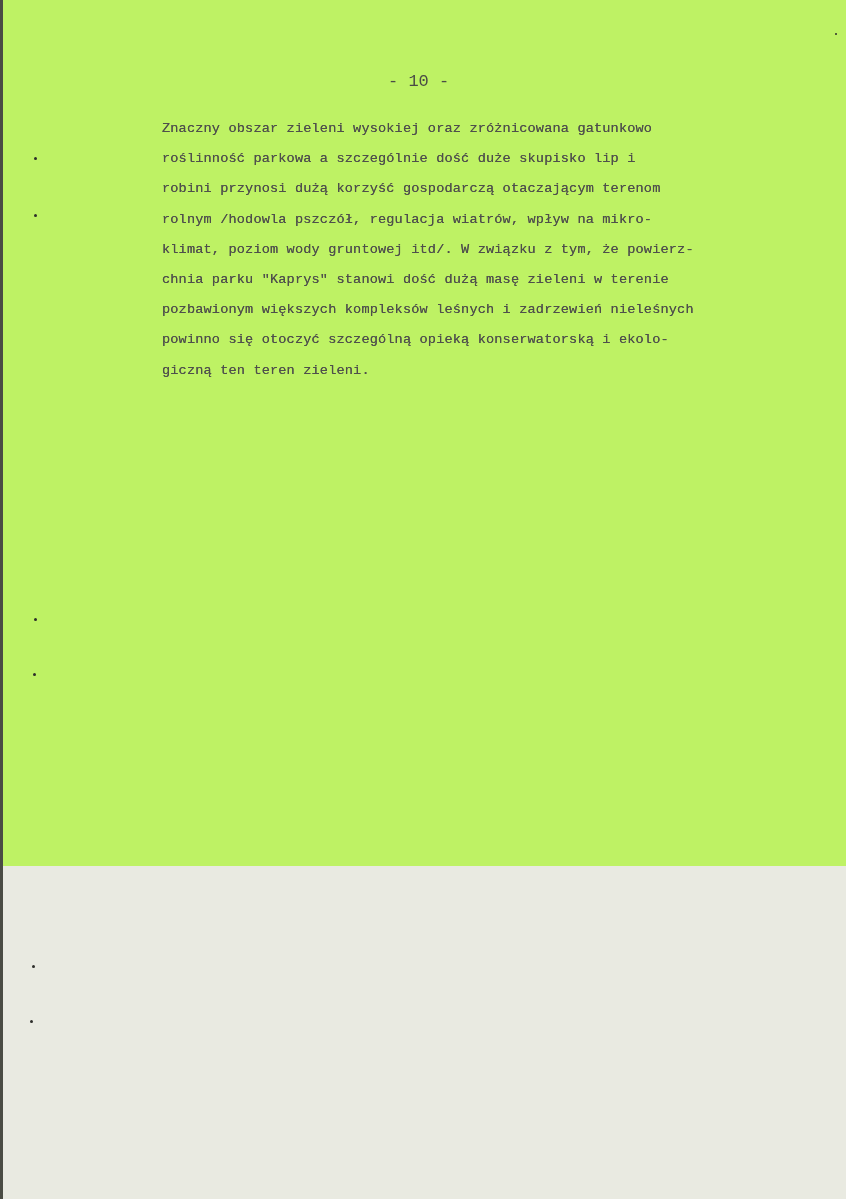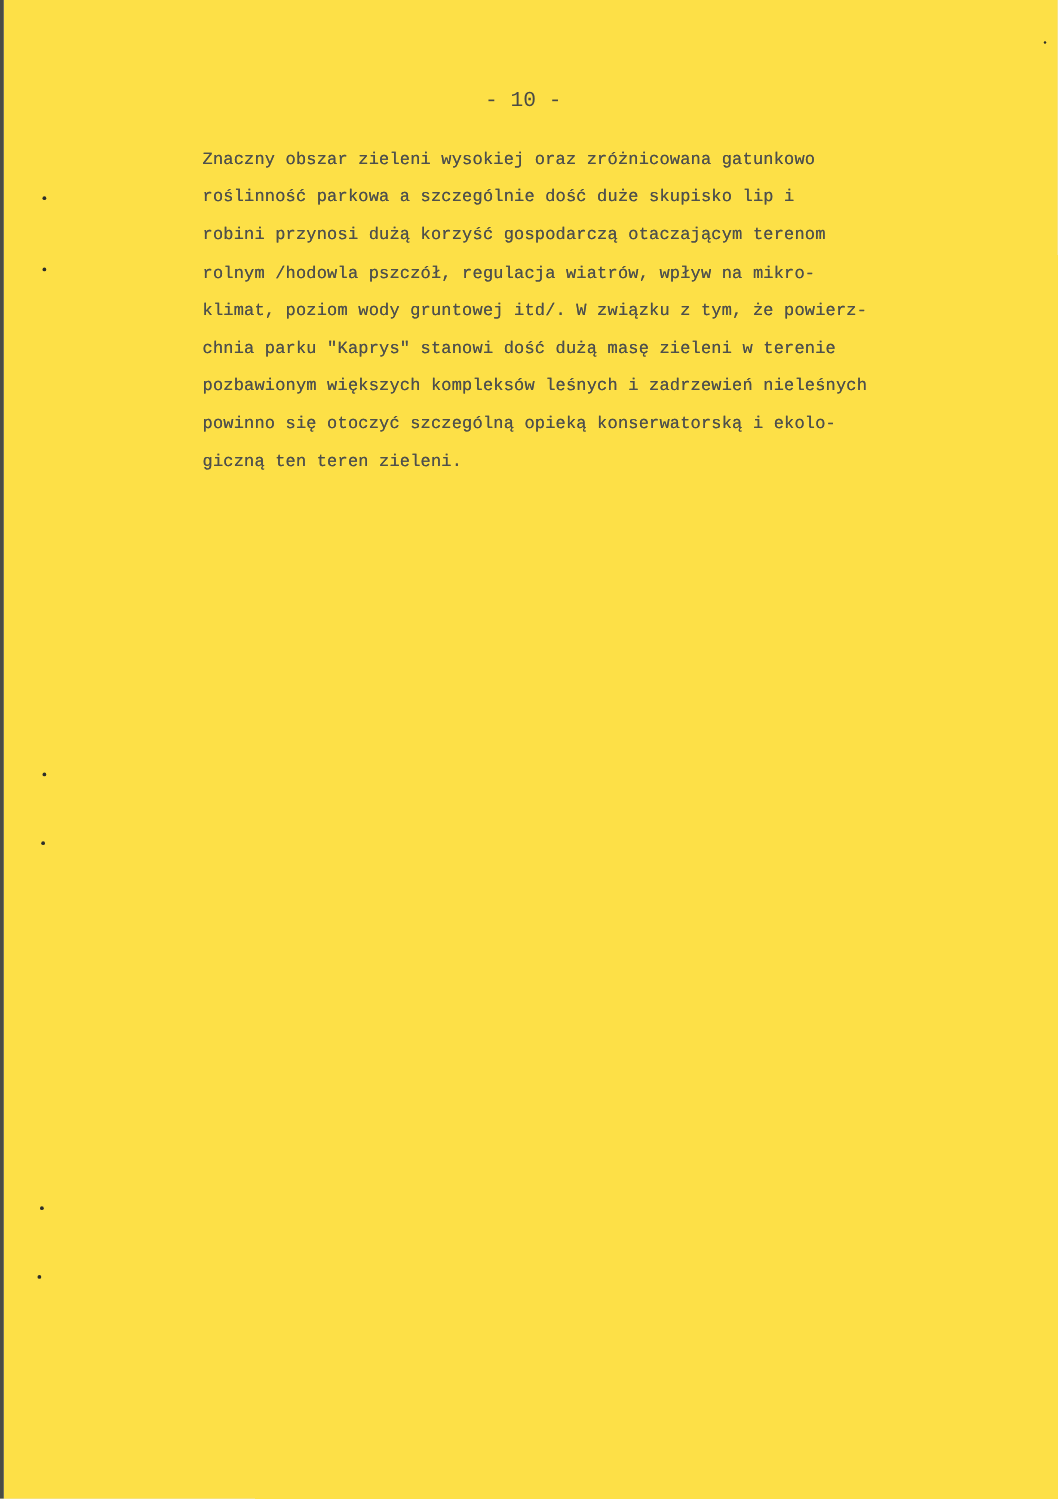--- a/index.html
+++ b/index.html
@@ -11,22 +11,22 @@
       height: 1199px;
       background: #e9eae1;
       position: relative;
       overflow: hidden;
     }
     .page {
       position: absolute;
       left: 3px;
       top: 0;
       width: 843px;
-      height: 1199px;
-      background: #fde047;
+      height: 866px;
+      background: #bef264;
       text-decoration: underline;
     }
     .left-edge {
       position: absolute;
       left: 0;
       top: 0;
       width: 3px;
       height: 1199px;
       background: #4a4c44;
     }

